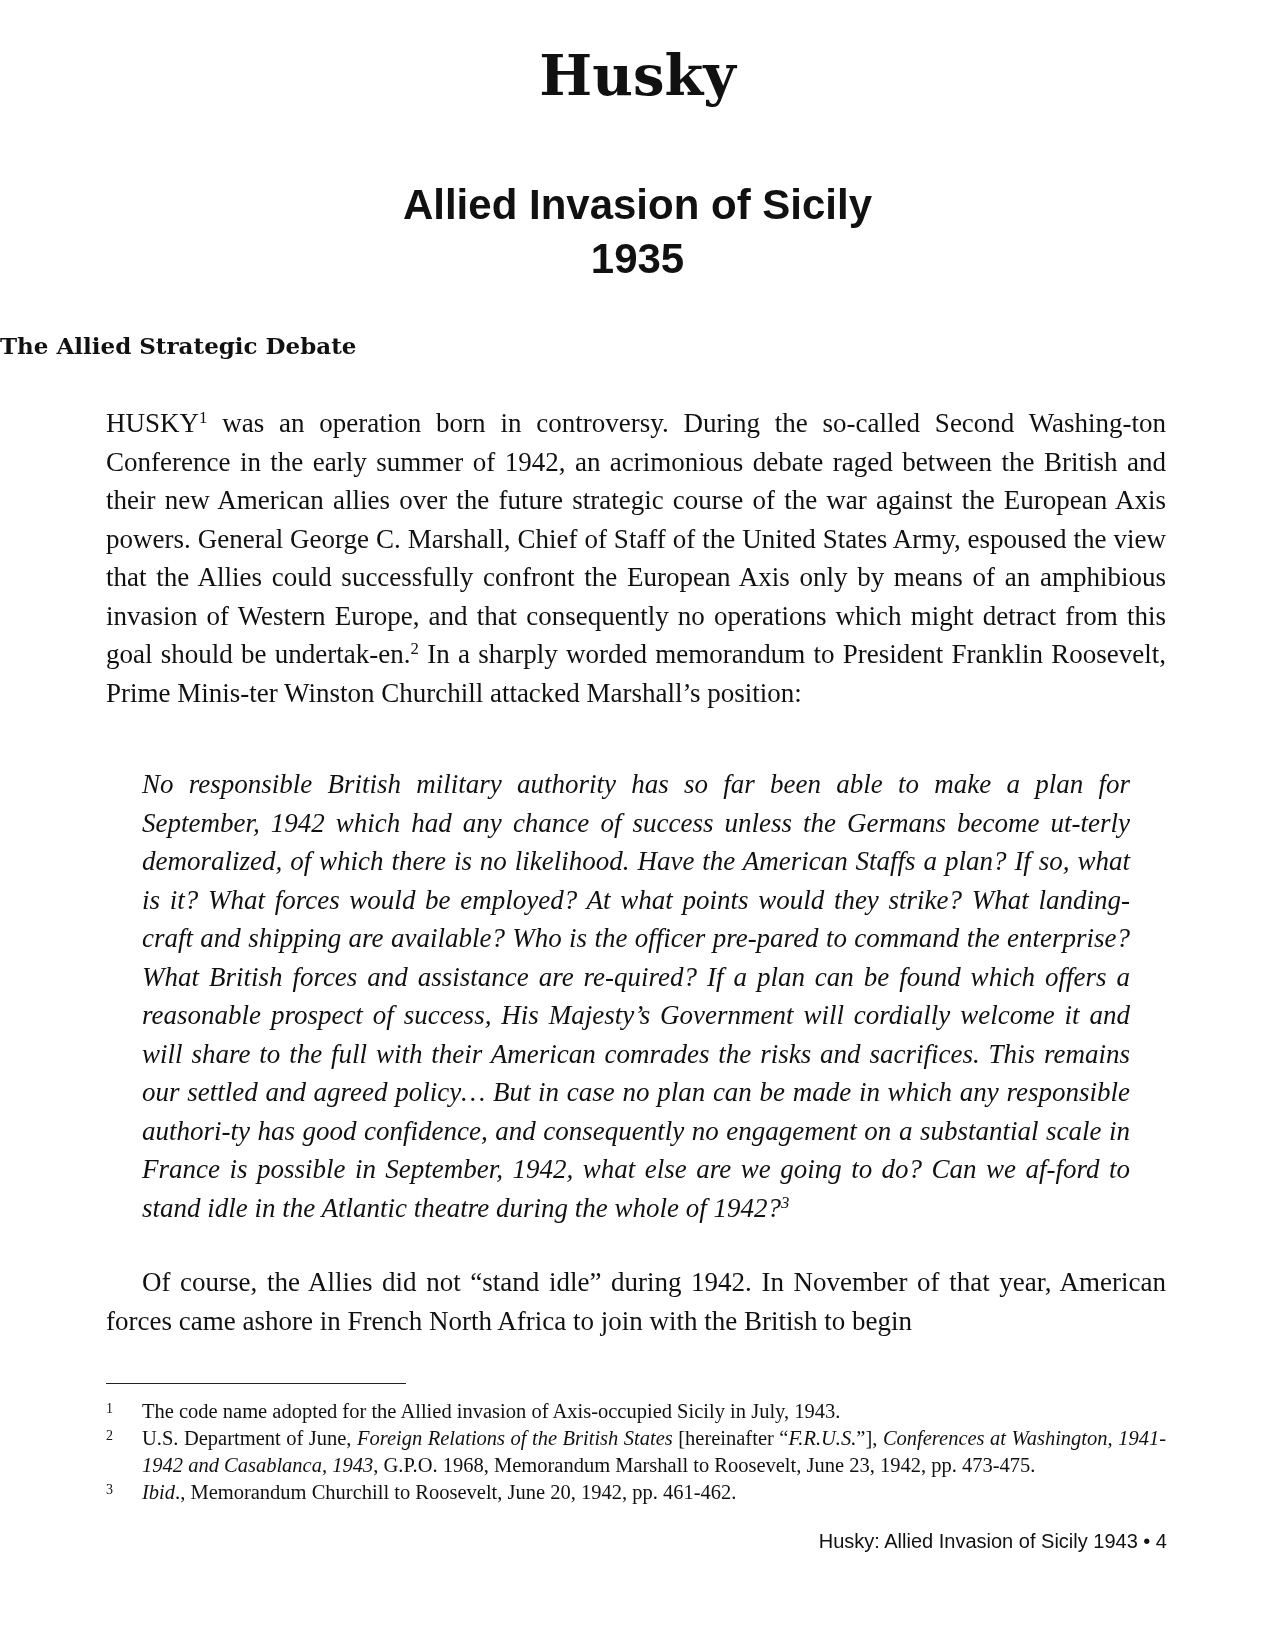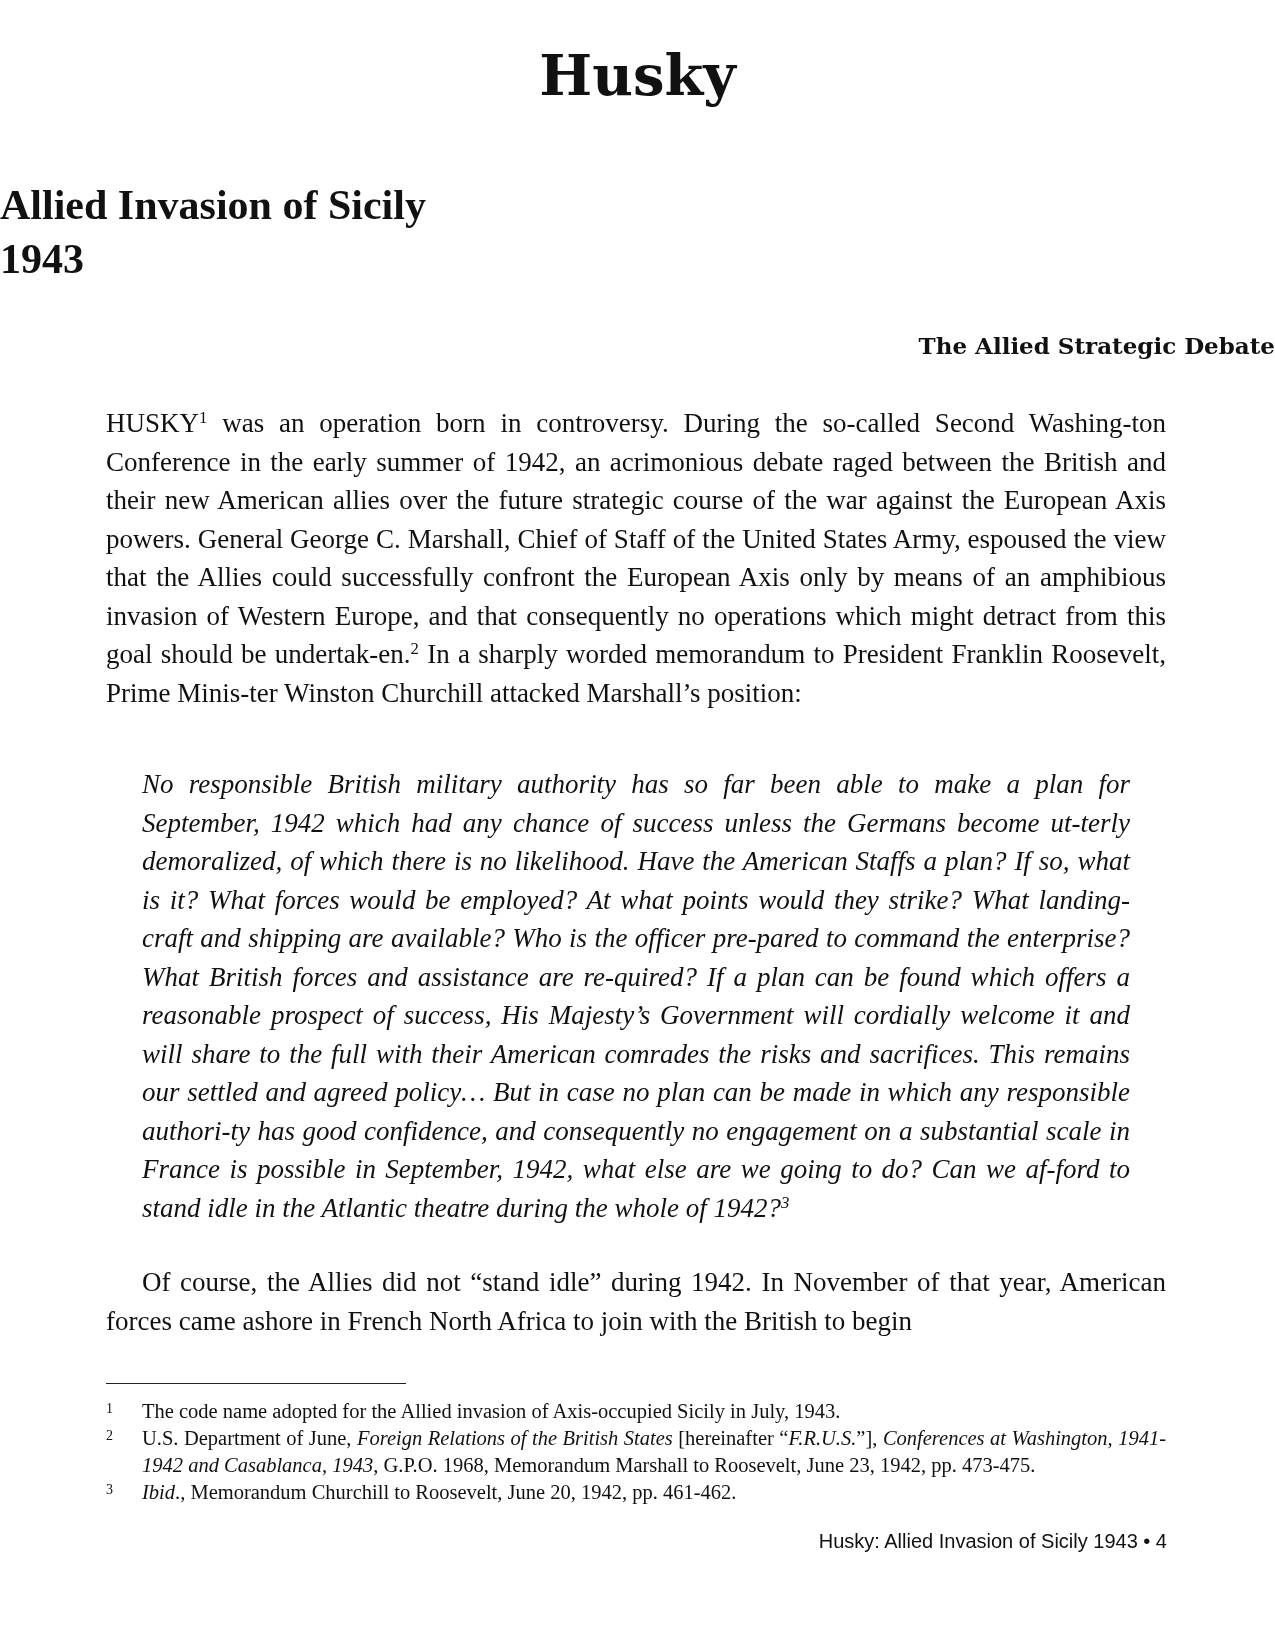--- a/index.html
+++ b/index.html
@@ -6,25 +6,25 @@
   body {
     width: 1275px; height: 1650px; position: relative; overflow: hidden;
     font-family: "DejaVu Serif", "Liberation Serif", serif; color: #111;
   }
   .title {
     position: absolute; left: 0; right: 0; top: 42px; text-align: center;
     font-family: "DejaVu Serif", serif; font-weight: bold; font-size: 56px;
     letter-spacing: 0px;
   }
   .subtitle {
-    position: absolute; left: 0; right: 0; top: 178px; text-align: left;
-    font-family: Liberation Serif, serif; font-weight: bold; font-size: 42px; line-height: 54px;
+    position: absolute; left: 0; right: 0; top: 178px; text-align: center;
+    font-family: Liberation Sans, sans-serif; font-weight: bold; font-size: 42px; line-height: 54px;
   }
   .section-head {
-    position: absolute; left: 0; right: 0; top: 332px; text-align: right;
+    position: absolute; left: 0; right: 0; top: 332px; text-align: left;
     font-family: "DejaVu Serif", serif; font-weight: bold; font-size: 23px;
   }
   .para {
     position: absolute; left: 106px; width: 1060px;
     font-family: "Liberation Serif", serif; font-size: 27px; line-height: 38.5px;
     text-align: justify; hyphens: auto;
   }
   .p1 { top: 404px; }
   .quote {
     position: absolute; left: 142px; width: 988px; top: 748px;
@@ -49,21 +49,21 @@
     font-family: Liberation Sans, sans-serif; font-size: 20px;
   }
 </style>
 </head>
 <body>
 
 <div class="title">Husky</div>
 
 <div class="subtitle">
   <div>Allied Invasion of Sicily</div>
-  <div>1943</div>
+  <div>1935</div>
 </div>
 
 <div class="section-head">The Allied Strategic Debate</div>
 
 <div class="para p1"><span>HUSKY</span><sup>1</sup><span> was an operation born in controversy. During the so-called Second Washing-ton Conference in the early summer of 1942, an acrimonious debate raged between the British and their new American allies over the future strategic course of the war against the European Axis powers. General George C. Marshall, Chief of Staff of the United States Army, espoused the view that the Allies could successfully confront the European Axis only by means of an amphibious invasion of Western Europe, and that consequently no operations which might detract from this goal should be undertak-en.</span><sup>2</sup><span> In a sharply worded memorandum to President Franklin Roosevelt, Prime Minis-ter Winston Churchill attacked Marshall’s position:</span></div>
 
 <div class="quote"><span>No responsible British military authority has so far been able to make a plan for September, 1942 which had any chance of success unless the Germans become ut-terly demoralized, of which there is no likelihood. Have the American Staffs a plan? If so, what is it? What forces would be employed? At what points would they strike? What landing-craft and shipping are available? Who is the officer pre-pared to command the enterprise? What British forces and assistance are re-quired? If a plan can be found which offers a reasonable prospect of success, His Majesty’s Government will cordially welcome it and will share to the full with their American comrades the risks and sacrifices. This remains our settled and agreed policy… But in case no plan can be made in which any responsible authori-ty has good confidence, and consequently no engagement on a substantial scale in France is possible in September, 1942, what else are we going to do? Can we af-ford to stand idle in the Atlantic theatre during the whole of 1942?</span><sup>3</sup></div>
 
 <div class="para p2">Of course, the Allies did not “stand idle” during 1942. In November of that year, American forces came ashore in French North Africa to join with the British to begin</div>
 

